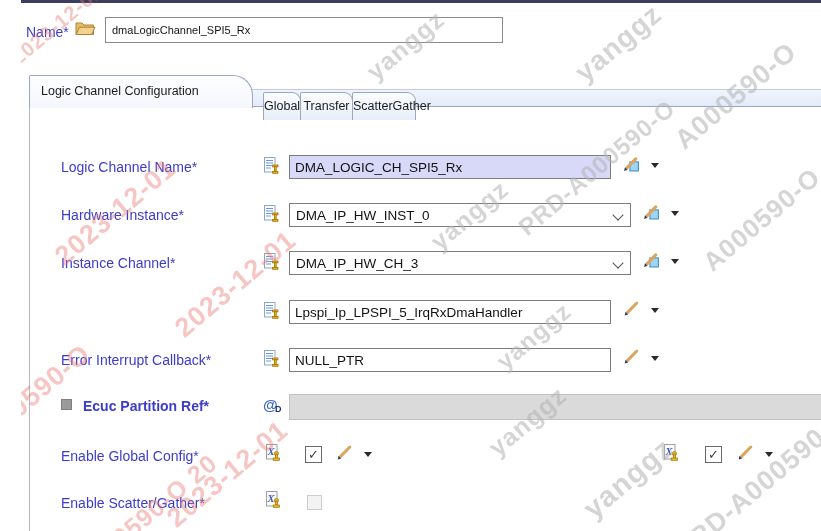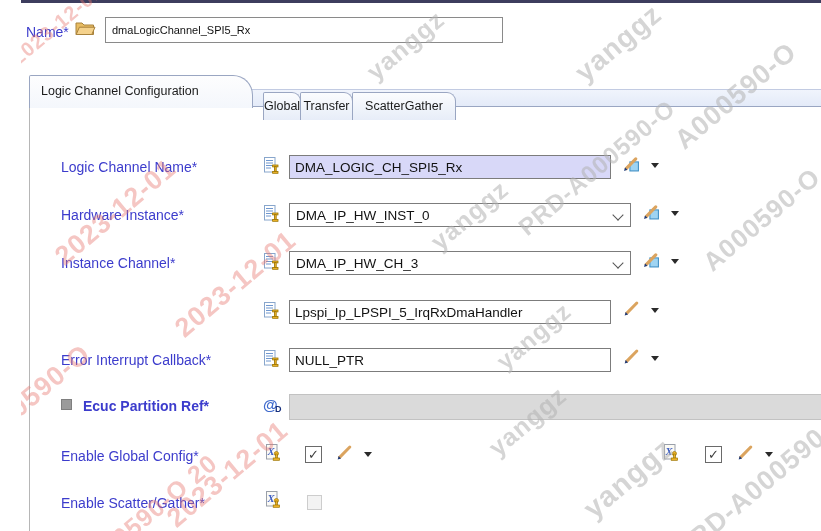--- a/index.html
+++ b/index.html
@@ -63,21 +63,21 @@
       <path d="M1.2,14.5 L4.4,7.2 H20 L16.8,14.5 Z" fill="#f5d28c" stroke="#a8823c" stroke-width="1"></path>
     </svg>
   </span>
   <input class="abs" id="name-input" value="dmaLogicChannel_SPI5_Rx" style="">
 
   <div class="abs" id="tab-strip"></div>
   <div class="abs" id="tab-baseline"></div>
   <div class="abs tab active">Logic Channel Configuration</div>
   <div class="abs tab inactive" style="left:242px;width:38px;">Global</div>
   <div class="abs tab inactive" style="left:279px;width:53px;">Transfer</div>
-  <div class="abs tab inactive" style="left:331px;width:104px;">ScatterGather</div>
+  <div class="abs tab inactive" style="left:331px;width:64px;">ScatterGather</div>
   <div class="abs" id="panel-left-border"></div>
 
   <span class="abs blue-label" style="left:40px;top:159px;">Logic Channel Name*</span>
   <span class="abs" style="left:243px;top:157px;">
     <svg width="15" height="18" viewBox="0 0 15 18">
       <rect x="0.5" y="0.5" width="10.5" height="14.5" fill="#ffffff" stroke="#88a6cc"></rect>
       <g stroke="#6f97cf" stroke-width="1">
           <line x1="2" y1="3.5" x2="9" y2="3.5"></line>
           <line x1="2" y1="6" x2="9" y2="6"></line>
           <line x1="2" y1="8.5" x2="9" y2="8.5"></line>

